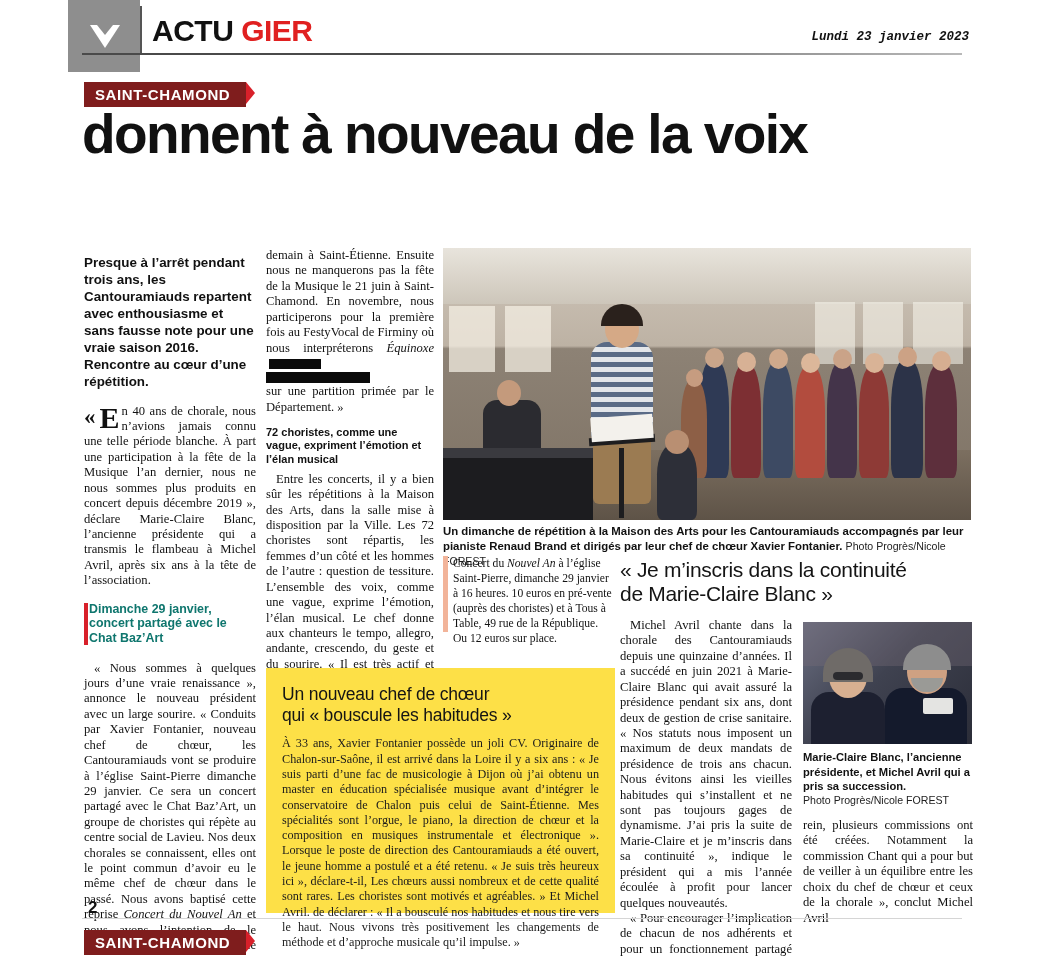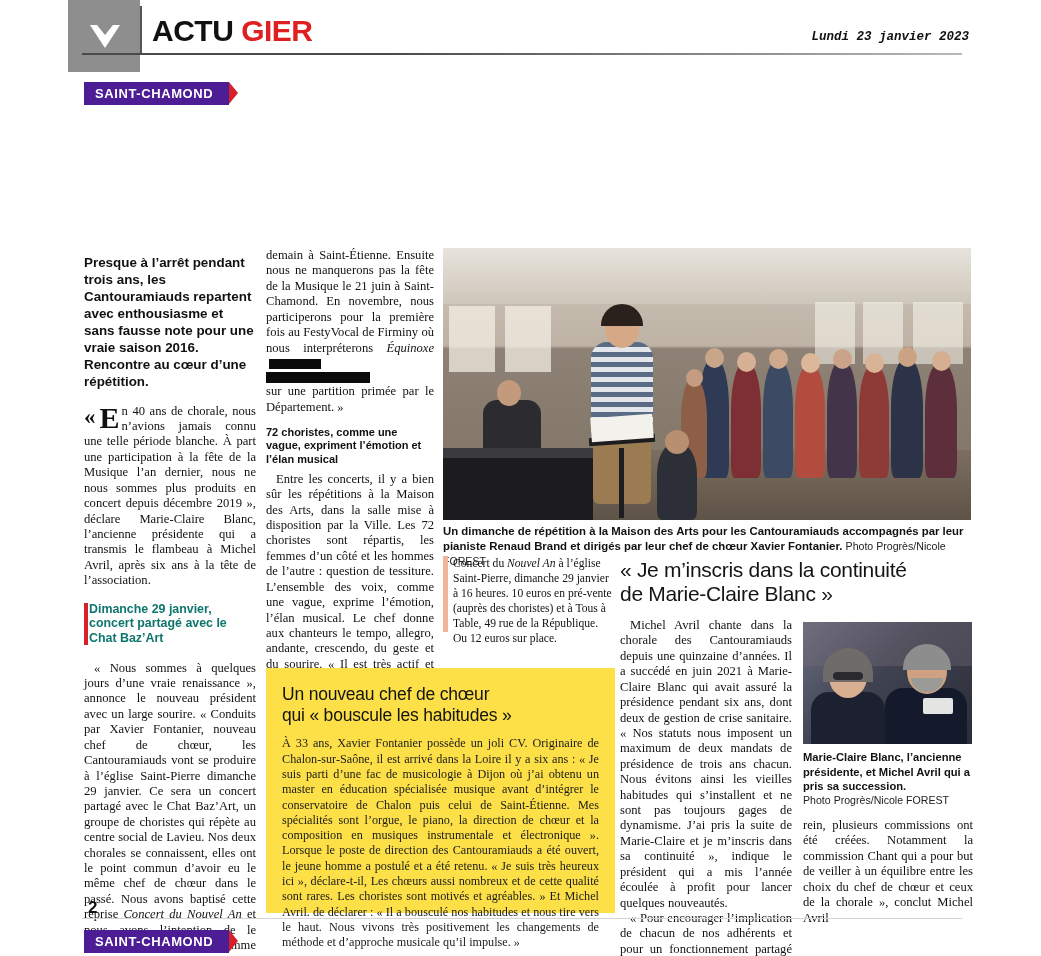--- a/index.html
+++ b/index.html
@@ -37,22 +37,22 @@
   }
   .masthead-title .red { color:#e02020; }
   .masthead-date {
     position:absolute; right:72px; top:30px;
     font-size:12.5px; font-weight:bold; font-style:italic; color:#111;font-family:Liberation Mono, monospace;
   }
 
   
   .tag {
     display:inline-block; position:relative;
-    background:#4c1d95; color:#fff;
-    font-size:13px; font-weight:bold; letter-spacing:0.6px;
+    background:#7f1d1d; color:#fff;
+    font-size:15px; font-weight:bold; letter-spacing:0.6px;
     padding:3.5px 16px 4px 11px;
     font-family:"Liberation Sans", sans-serif;
   }
   .tag::after {
     content:""; position:absolute; right:-9px; top:0;
     border-top:11px solid transparent;
     border-bottom:11px solid transparent;
     border-left:9px solid #d8202a;
   }
   .tag-top { position:absolute; left:84px; top:82px; }
@@ -211,20 +211,21 @@
   </svg>
   <div class="logo-rule"></div>
   <div class="logo-underline"></div>
   <div class="masthead-title"><span>ACTU</span> <span class="red">GIER</span></div>
   <div class="masthead-date">Lundi 23 janvier 2023</div>
 </div>
 
 <div class="tag tag-top">SAINT-CHAMOND</div>
 
 <div class="headline">
+  <div>donnent à nouveau de la voix</div>
 </div>
 
 <div class="col" id="col1">
   <p class="standfirst">Presque à l’arrêt pendant trois ans, les Cantouramiauds repartent avec enthousiasme et sans fausse note pour une vraie saison 2016. Rencontre au cœur d’une répétition.</p>
   <div class="serif dropwrap">
     <span class="bigquote">«</span>
     <span class="dropcap">E</span>
     <span>n 40 ans de chorale, nous n’avions jamais connu une telle période blanche. À part une participation à la fête de la Musique l’an dernier, nous ne nous sommes plus produits en concert depuis décembre 2019 », déclare Marie-Claire Blanc, l’ancienne présidente qui a transmis le flambeau à Michel Avril, après six ans à la tête de l’association.</span>
   </div>
   <div class="subhead">Dimanche 29 janvier, concert partagé avec le Chat Baz’Art</div>

